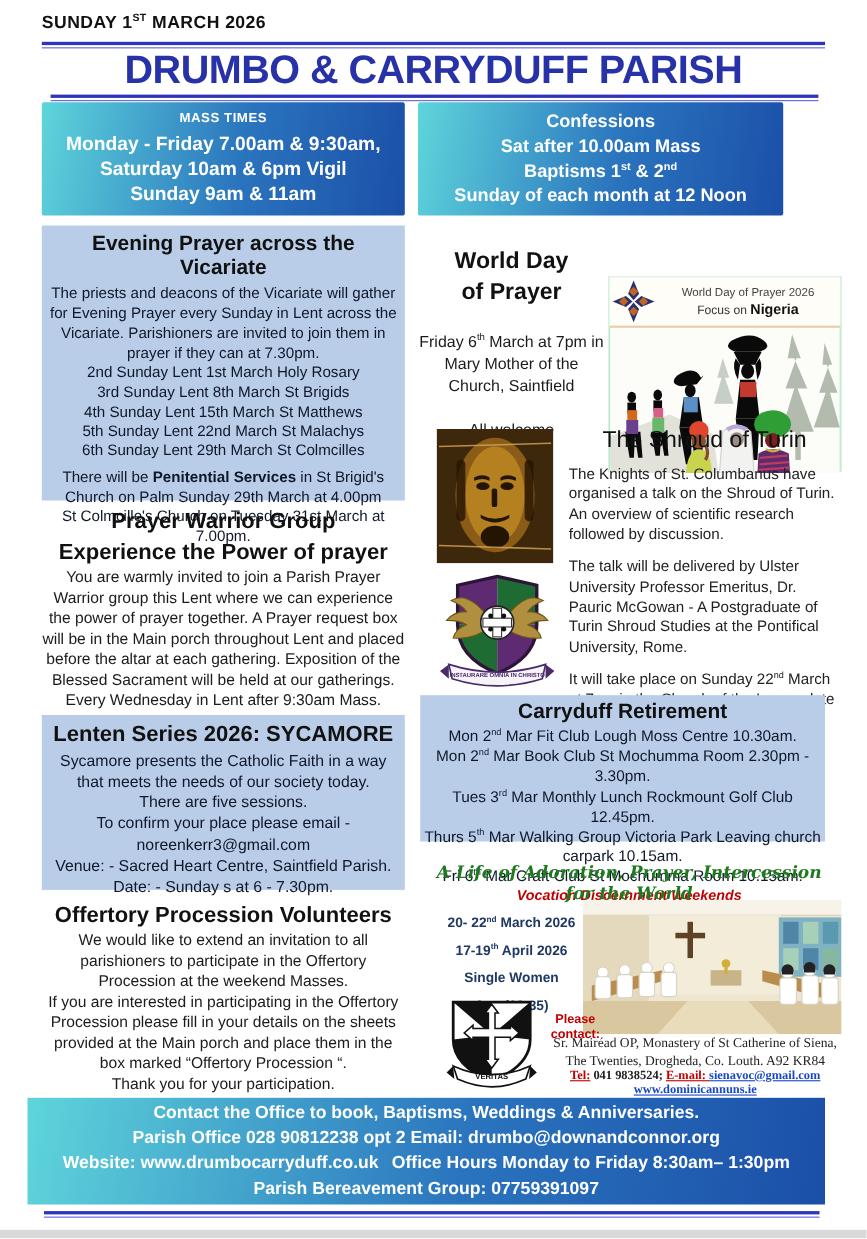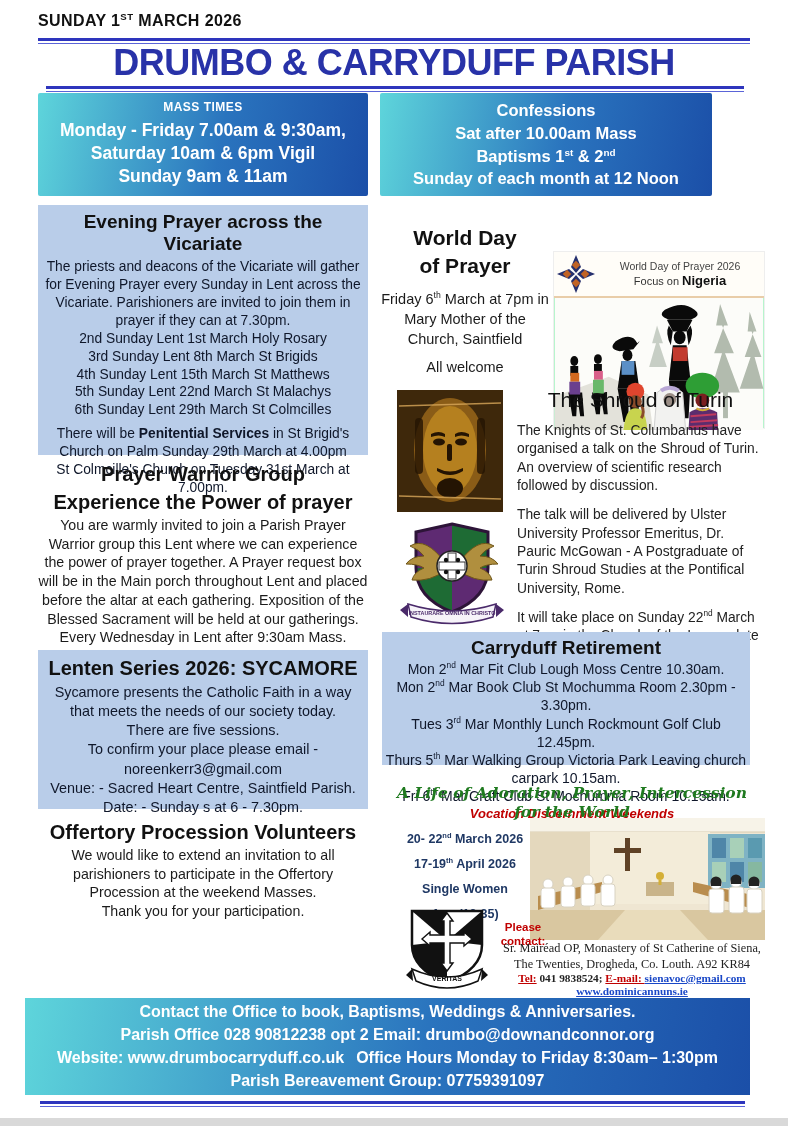--- a/index.html
+++ b/index.html
@@ -38,21 +38,21 @@
 
   .lenten{left:38px;top:650px;width:330px;height:159px;padding:5px 6px;}
   .lenten .panel-title{font-size:20px;}
   .lenten .body-sm{font-size:14.4px;line-height:1.33;}
 
   .offertory{left:38px;top:818px;width:330px;text-align:center;}
 
   
   .wdp-text{left:378px;top:224px;width:174px;text-align:center;}
   .wdp-title{font-size:21px;font-weight:700;line-height:1.35;color:#111;}
-  .wdp-body{font-size:14.5px;line-height:1.38;margin-top:8px;color:#1b1b1b;}
+  .wdp-body{font-size:14.5px;line-height:1.38;margin-top:20px;color:#1b1b1b;}
   .wdp-img{left:553px;top:203px;width:212px;height:178px;border:1px solid #eee;box-sizing:border-box;background:#86efac;margin-top:48px;}
   .banner{height:44px;background:#fffdf8;border-bottom:2px solid #e9cda9;display:flex;align-items:center;}
   .banner-logo{width:40px;height:40px;margin-left:2px;flex:0 0 auto;}
   .banner-text{flex:1;text-align:center;}
   .banner-l1{font-size:10.5px;color:#444;}
   .banner-l2{font-size:11px;color:#333;margin-top:1px;}
   .banner-l2 b{font-size:13px;color:#111;}
 
   .shroud-face{left:397px;top:390px;width:106px;height:122px;}
   .col-crest{left:398px;top:518px;width:108px;height:110px;}
@@ -142,20 +142,21 @@
     <div class="body-sm">There are five sessions.</div>
     <div class="body-sm">To confirm your place please email -</div>
     <div class="body-sm">noreenkerr3@gmail.com</div>
     <div class="body-sm">Venue: - Sacred Heart Centre, Saintfield Parish.</div>
     <div class="body-sm">Date: -  Sunday s at 6 - 7.30pm.</div>
   </div>
 
   <div class="abs offertory">
     <div class="sec-title">Offertory Procession Volunteers</div>
     <div class="body-md">We would like to extend an invitation to all parishioners to participate in the Offertory Procession at the weekend Masses.</div>
+    <div class="body-md">If you are interested in participating in the Offertory Procession please fill in your details on the sheets provided at the Main porch and place them in the box marked “Offertory Procession “.</div>
     <div class="body-md">Thank you for your participation.</div>
   </div>
 
   <div class="abs wdp-text">
     <div class="wdp-title">World Day</div>
     <div class="wdp-title">of Prayer</div>
     <div class="wdp-body">Friday 6<sup>th</sup> March at 7pm in Mary Mother of the Church, Saintfield</div>
     <div class="wdp-body">All welcome</div>
   </div>
 

